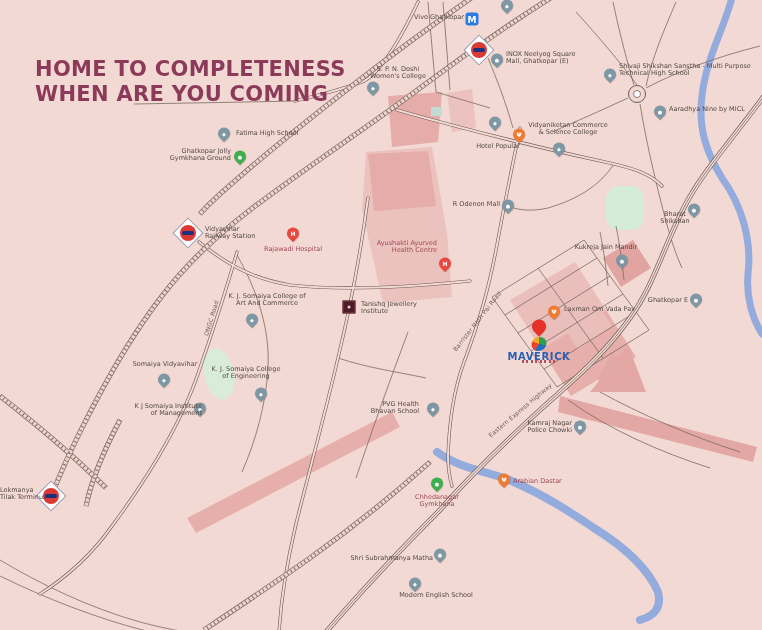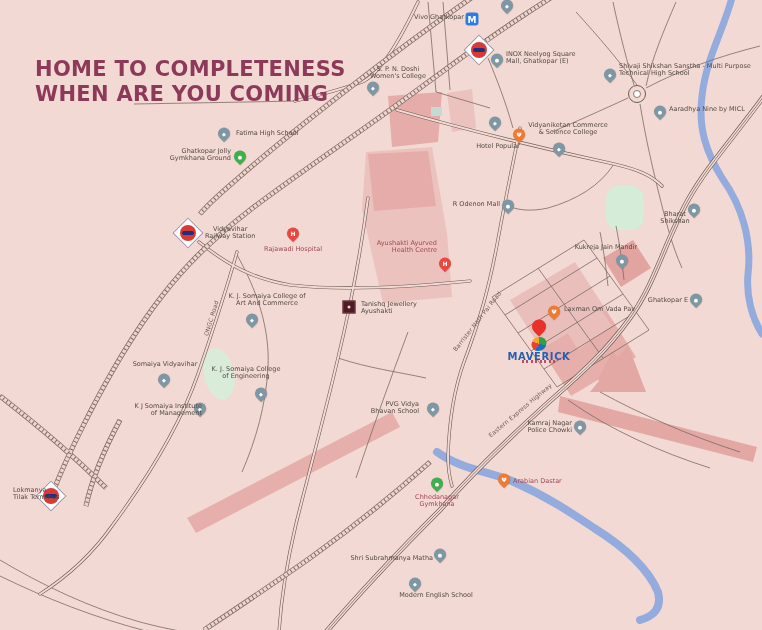--- a/index.html
+++ b/index.html
@@ -225,21 +225,21 @@
         <div>Ghatkopar Jolly</div>
         <div>Gymkhana Ground</div>
       </div>
       <div class="marker-wrap" style="left: 188px; top: 233px;">
         <div class="roundel">
           <div class="ring">
             <div class="band"></div>
           </div>
         </div>
       </div>
-      <div class="loc-label a-l" style="left: 205px; top: 226px; text-align: center;">
+      <div class="loc-label a-l" style="left: 205px; top: 226px;">
         <div>Vidyavihar</div>
         <div>Railway Station</div>
       </div>
       <div class="marker-wrap" style="left: 293px; top: 242px;">
         <div class="tear" style="background: rgb(232, 72, 63);">
           <span class="glyph" style="font-size: 6px;">H</span>
         </div>
       </div>
       <div class="loc-label a-c lbl-maroon" style="left: 293px; top: 246px; text-align: right;">
         <div>Rajawadi Hospital</div>
@@ -253,21 +253,21 @@
         <div>K. J. Somaiya College of</div>
         <div>Art And Commerce</div>
       </div>
       <div class="marker-wrap" style="left: 349px; top: 307px;">
         <div class="tanishq">
           <i></i>
         </div>
       </div>
       <div class="loc-label a-l" style="left: 361px; top: 301px;">
         <div>Tanishq Jewellery</div>
-        <div>Ayushakti</div>
+        <div>Institute</div>
       </div>
       <div class="marker-wrap" style="left: 445px; top: 272px;">
         <div class="tear" style="background: rgb(232, 72, 63);">
           <span class="glyph" style="font-size: 6px;">H</span>
         </div>
       </div>
       <div class="loc-label a-r lbl-maroon" style="left: 437px; top: 240px;">
         <div>Ayushakti Ayurved</div>
         <div>Health Centre</div>
       </div>
@@ -356,21 +356,21 @@
         <div class="mav-logo"></div>
         <div class="mav-name">MAVERICK</div>
         <div class="mav-tag"></div>
       </div>
       <div class="marker-wrap" style="left: 433px; top: 417px;">
         <div class="tear" style="background: rgb(126, 151, 165);">
           <span class="glyph">◆</span>
         </div>
       </div>
       <div class="loc-label a-r" style="left: 419px; top: 401px;">
-        <div>PVG Vidya</div>
+        <div>PVG Health</div>
         <div>Bhavan School</div>
       </div>
       <div class="marker-wrap" style="left: 580px; top: 435px;">
         <div class="tear" style="background: rgb(126, 151, 165);">
           <span class="glyph">●</span>
         </div>
       </div>
       <div class="loc-label a-r" style="left: 572px; top: 420px;">
         <div>Kamraj Nagar</div>
         <div>Police Chowki</div>
@@ -434,21 +434,21 @@
         <div>K J Somaiya Institute</div>
         <div>of Management</div>
       </div>
       <div class="marker-wrap" style="left: 51px; top: 496px;">
         <div class="roundel">
           <div class="ring">
             <div class="band"></div>
           </div>
         </div>
       </div>
-      <div class="loc-label a-l" style="left: 13px; top: 487px;">
+      <div class="loc-label a-l" style="left: 0; top: 487px;">
         <div>Lokmanya</div>
         <div>Tilak Terminus</div>
       </div>
       <div class="road-label" style="left: 211px; top: 318px; --r: -73deg;">ONGC Road</div>
       <div class="road-label" style="left: 477px; top: 321px; --r: -52deg;">Barrister Nath Pai Road</div>
       <div class="road-label" style="left: 520px; top: 410px; --r: -40deg;">Eastern Express Highway</div>
     </div>
 
 </div>
 

